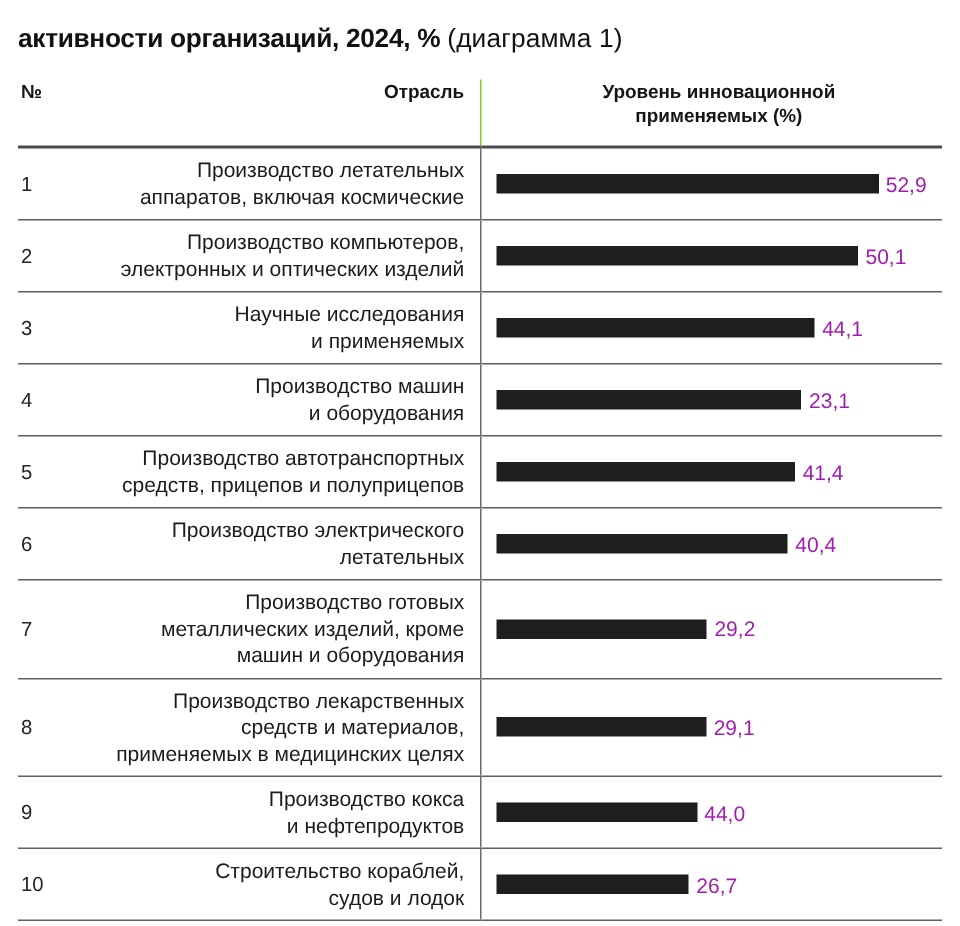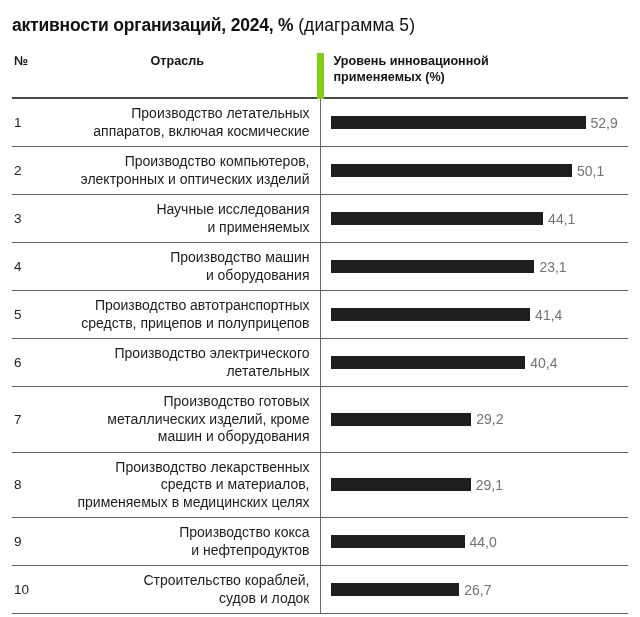--- a/index.html
+++ b/index.html
@@ -61,26 +61,27 @@
     color: #151515;
     vertical-align: top;
     padding: 0 0 12px 0;
     border-bottom: 2px solid #4a4a4a;
   }
   th.th-num {
     text-align: left;
     padding-left: 2px;
   }
   th.th-industry {
+    text-align: right;
     padding-right: 10px;
   }
   th.th-level {
-    text-align: left;
+    text-align: center;
     padding-left: 10px;
-    border-left: 7px solid #84cc16;
+    border-left: 1px solid #84cc16;
   }
 
   tbody td {
     border-bottom: 1px solid #5e5e5e;
     vertical-align: middle;
     padding: 0;
   }
   tbody tr:last-child td { border-bottom: 1px solid #5e5e5e; }
 
   td.cell-num {
@@ -106,32 +107,32 @@
     align-items: center;
     height: 100%;
   }
   .bar {
     height: 13px;
     background: #1e1e1e;
     flex: 0 0 auto;
   }
   .bar-value {
     font-size: 14px;
-    color: #737373;
+    color: #a21caf;
     margin-left: 5px;
     white-space: nowrap;
   }
 </style>
 </head>
 <body>
 
 <div class="page">
 
   <div class="title-block">
-    <div class="title-line"><span>активности организаций, 2024, %</span> <span class="subtitle">(диаграмма 5)</span></div>
+    <div class="title-line"><span>активности организаций, 2024, %</span> <span class="subtitle">(диаграмма 1)</span></div>
   </div>
 
   <table class="chart-table">
     <colgroup>
       <col class="col-num">
       <col class="col-ind">
       <col class="col-bar">
     </colgroup>
     <thead>
       <tr>

